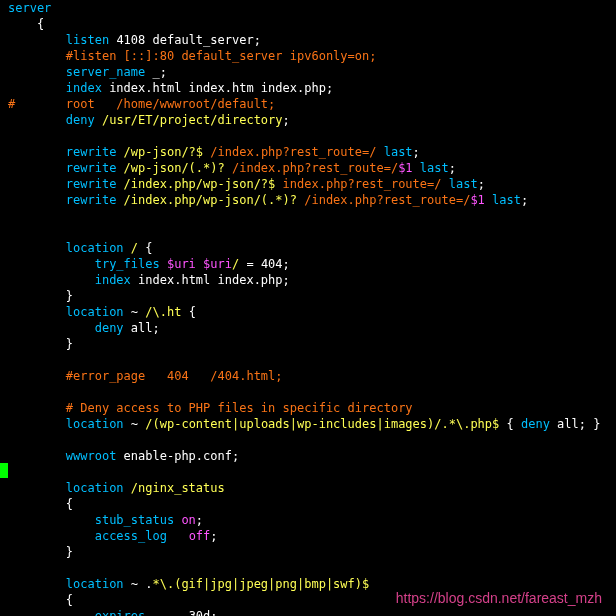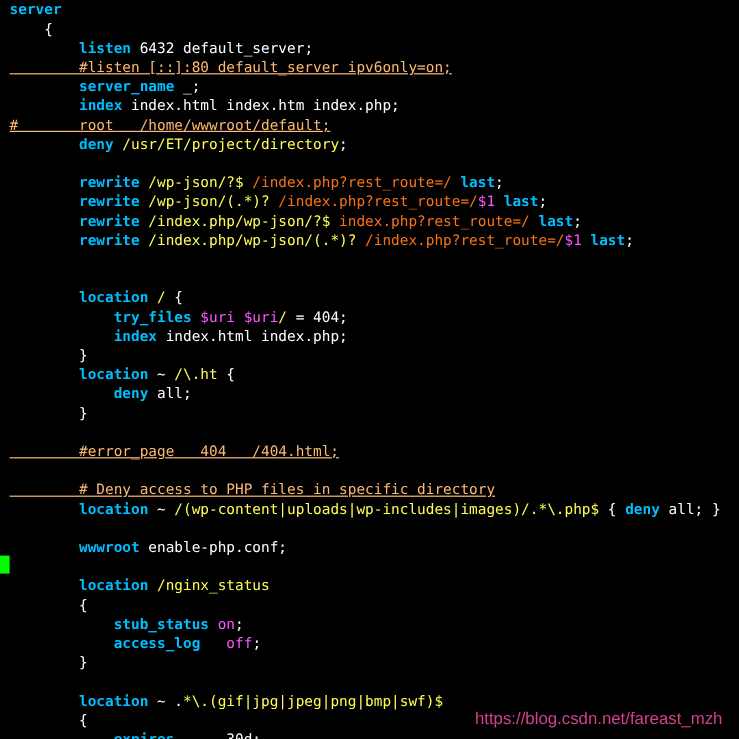--- a/index.html
+++ b/index.html
@@ -12,25 +12,25 @@
   }
   pre.code {
     margin: 0;
     padding: 0 0 0 8px;
     font-family: "DejaVu Sans Mono", "Menlo", "Consolas", monospace;
     font-size: 12px;
     line-height: 16px;
     white-space: pre;
     color: #fff;
   }
-  .kw   { color: #00bfff; font-weight: bold; margin-top: 12px; }   
+  .kw   { color: #00bfff; font-weight: normal; margin-top: 12px; }   
   .path { color: #ffff55; }                      
   .str  { color: #f97316; }                      
   .num  { color: #ff55ff; }                      
-  .cmt  { color: #fdba74; text-decoration: underline; }                      
+  .cmt  { color: #f97316; }                      
   .br   { color: #ffffff; }                      
   .watermark {
     position: absolute;
     right: 14px;
     bottom: 10px;
     color: #ec4899;
     font-family: Arial, sans-serif;
     font-size: 14px;
     opacity: 0.9;
   }
@@ -41,21 +41,21 @@
     width: 8px;
     height: 15px;
     background: #00ff00;
   }
 </style>
 </head>
 <body>
 
 <pre class="code"><span><span class="kw">server</span></span>
 <span><span class="br">    {</span></span>
-<span><span class="kw">        listen</span><span> 6432 default_server;</span></span>
+<span><span class="kw">        listen</span><span> 4108 default_server;</span></span>
 <span><span class="cmt">        #listen [::]:80 default_server ipv6only=on;</span></span>
 <span><span class="kw">        server_name</span><span> _;</span></span>
 <span><span class="kw">        index</span><span> index.html index.htm index.php;</span></span>
 <span><span class="cmt">#       root   /home/wwwroot/default;</span></span>
 <span><span class="kw">        deny</span><span class="path"> /usr/ET/project/directory</span><span>;</span></span>
 <span><span> </span></span>
 <span><span class="kw">        rewrite</span><span class="path"> /wp-json/?$</span><span class="str"> /index.php?rest_route=/</span><span class="kw"> last</span><span>;</span></span>
 <span><span class="kw">        rewrite</span><span class="path"> /wp-json/(.*)?</span><span class="str"> /index.php?rest_route=/</span><span class="num">$1</span><span class="kw"> last</span><span>;</span></span>
 <span><span class="kw">        rewrite</span><span class="path"> /index.php/wp-json/?$</span><span class="str"> index.php?rest_route=/</span><span class="kw"> last</span><span>;</span></span>
 <span><span class="kw">        rewrite</span><span class="path"> /index.php/wp-json/(.*)?</span><span class="str"> /index.php?rest_route=/</span><span class="num">$1</span><span class="kw"> last</span><span>;</span></span>

